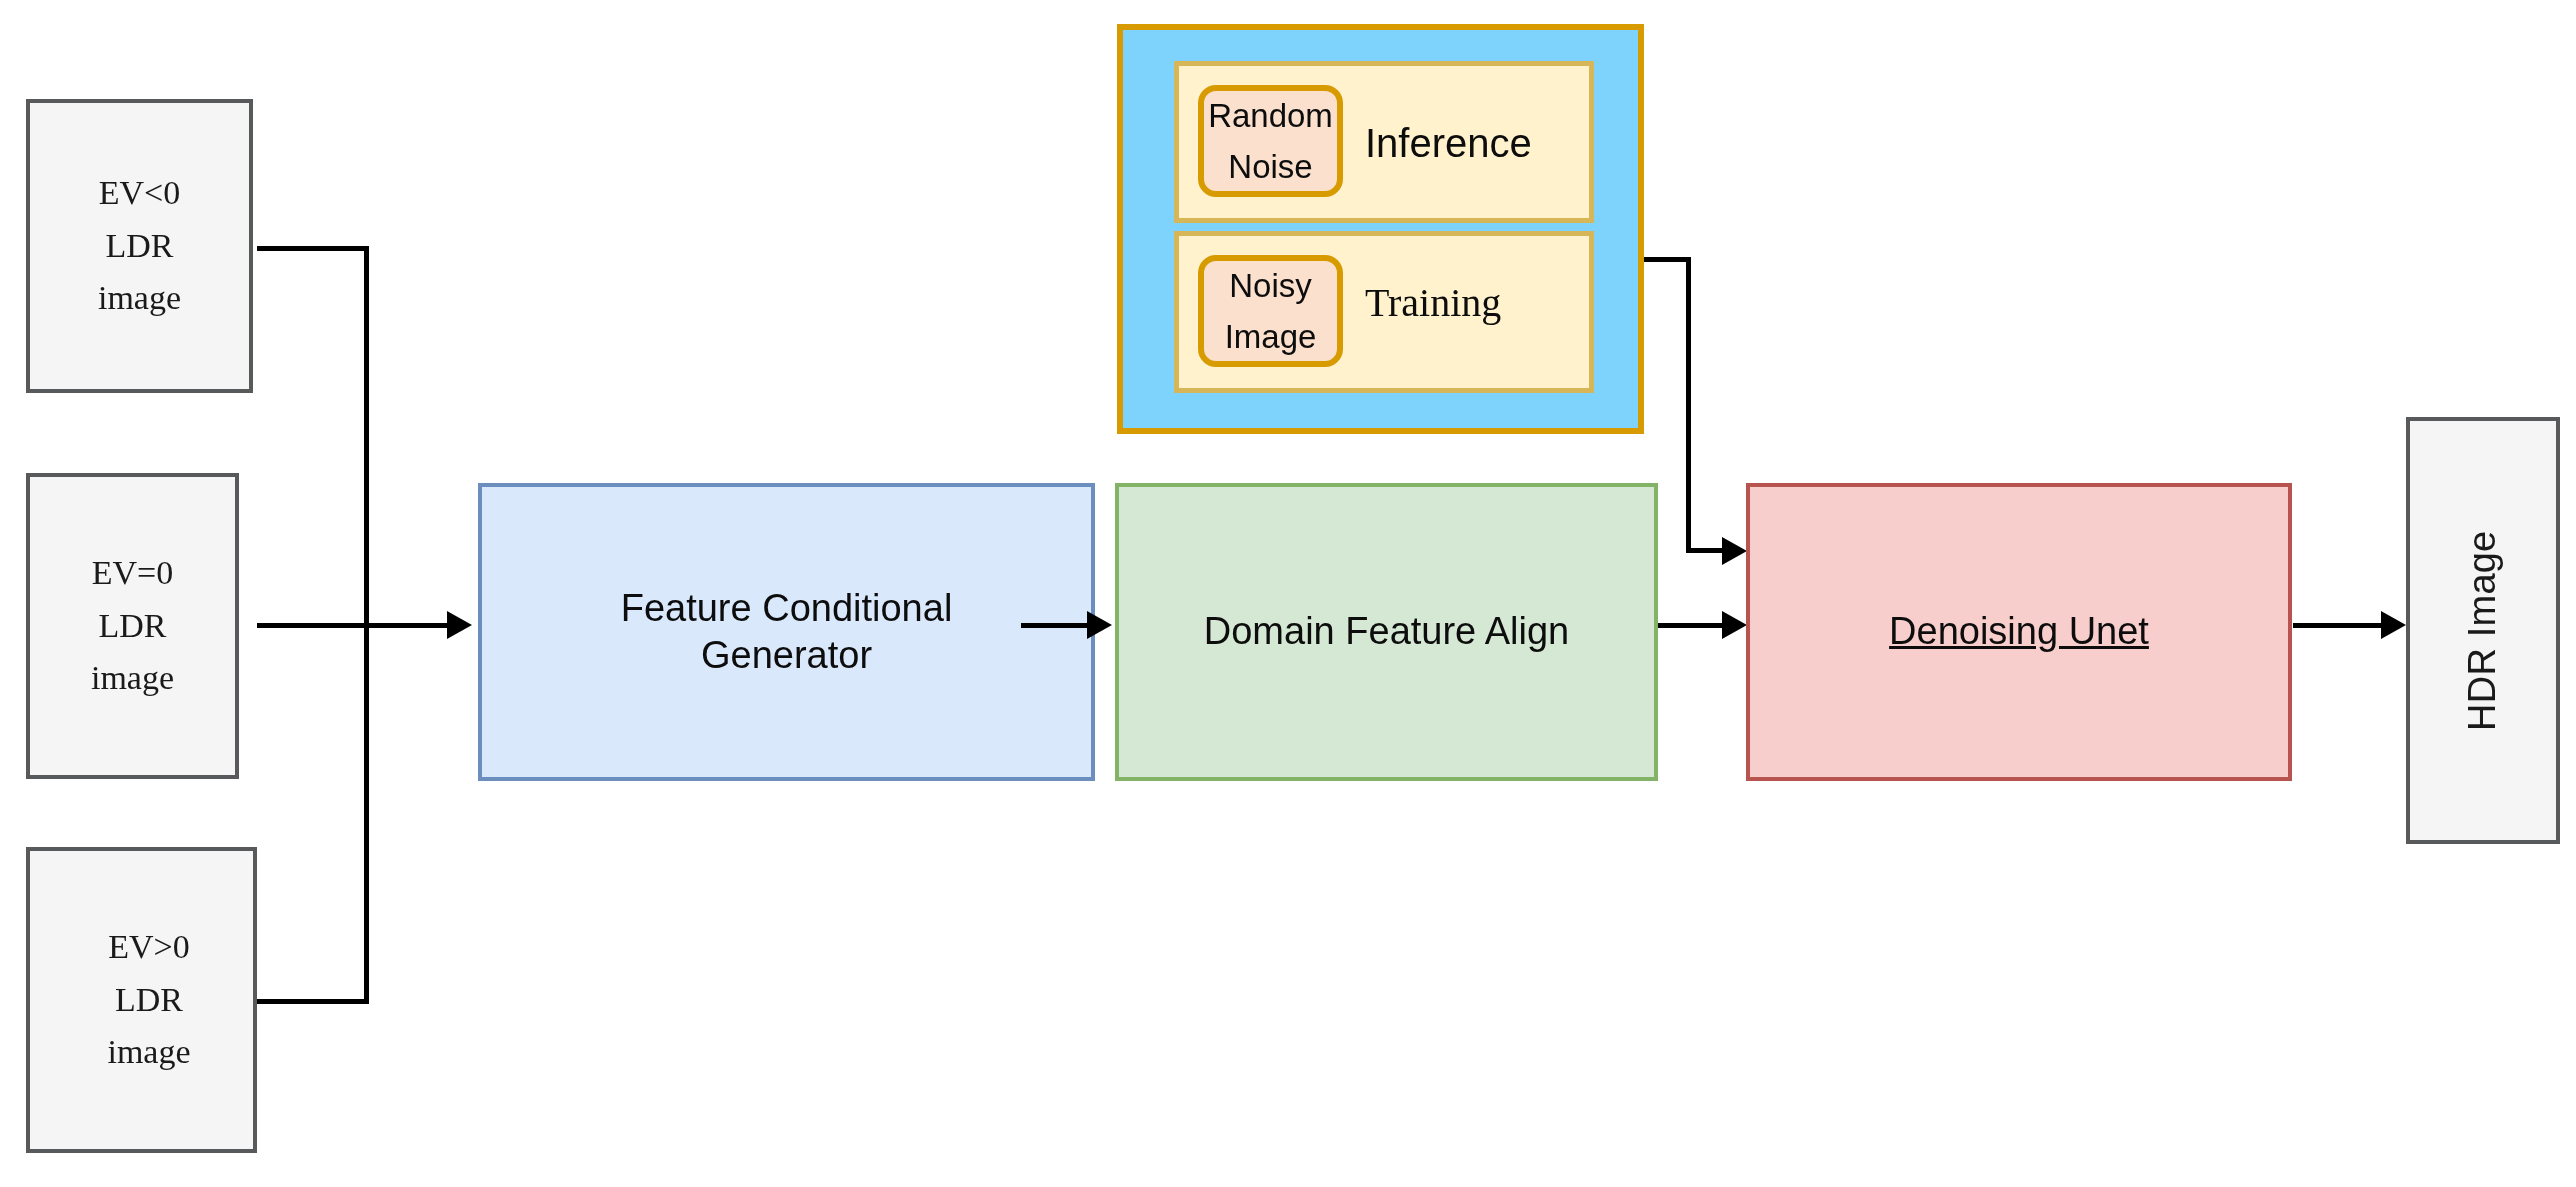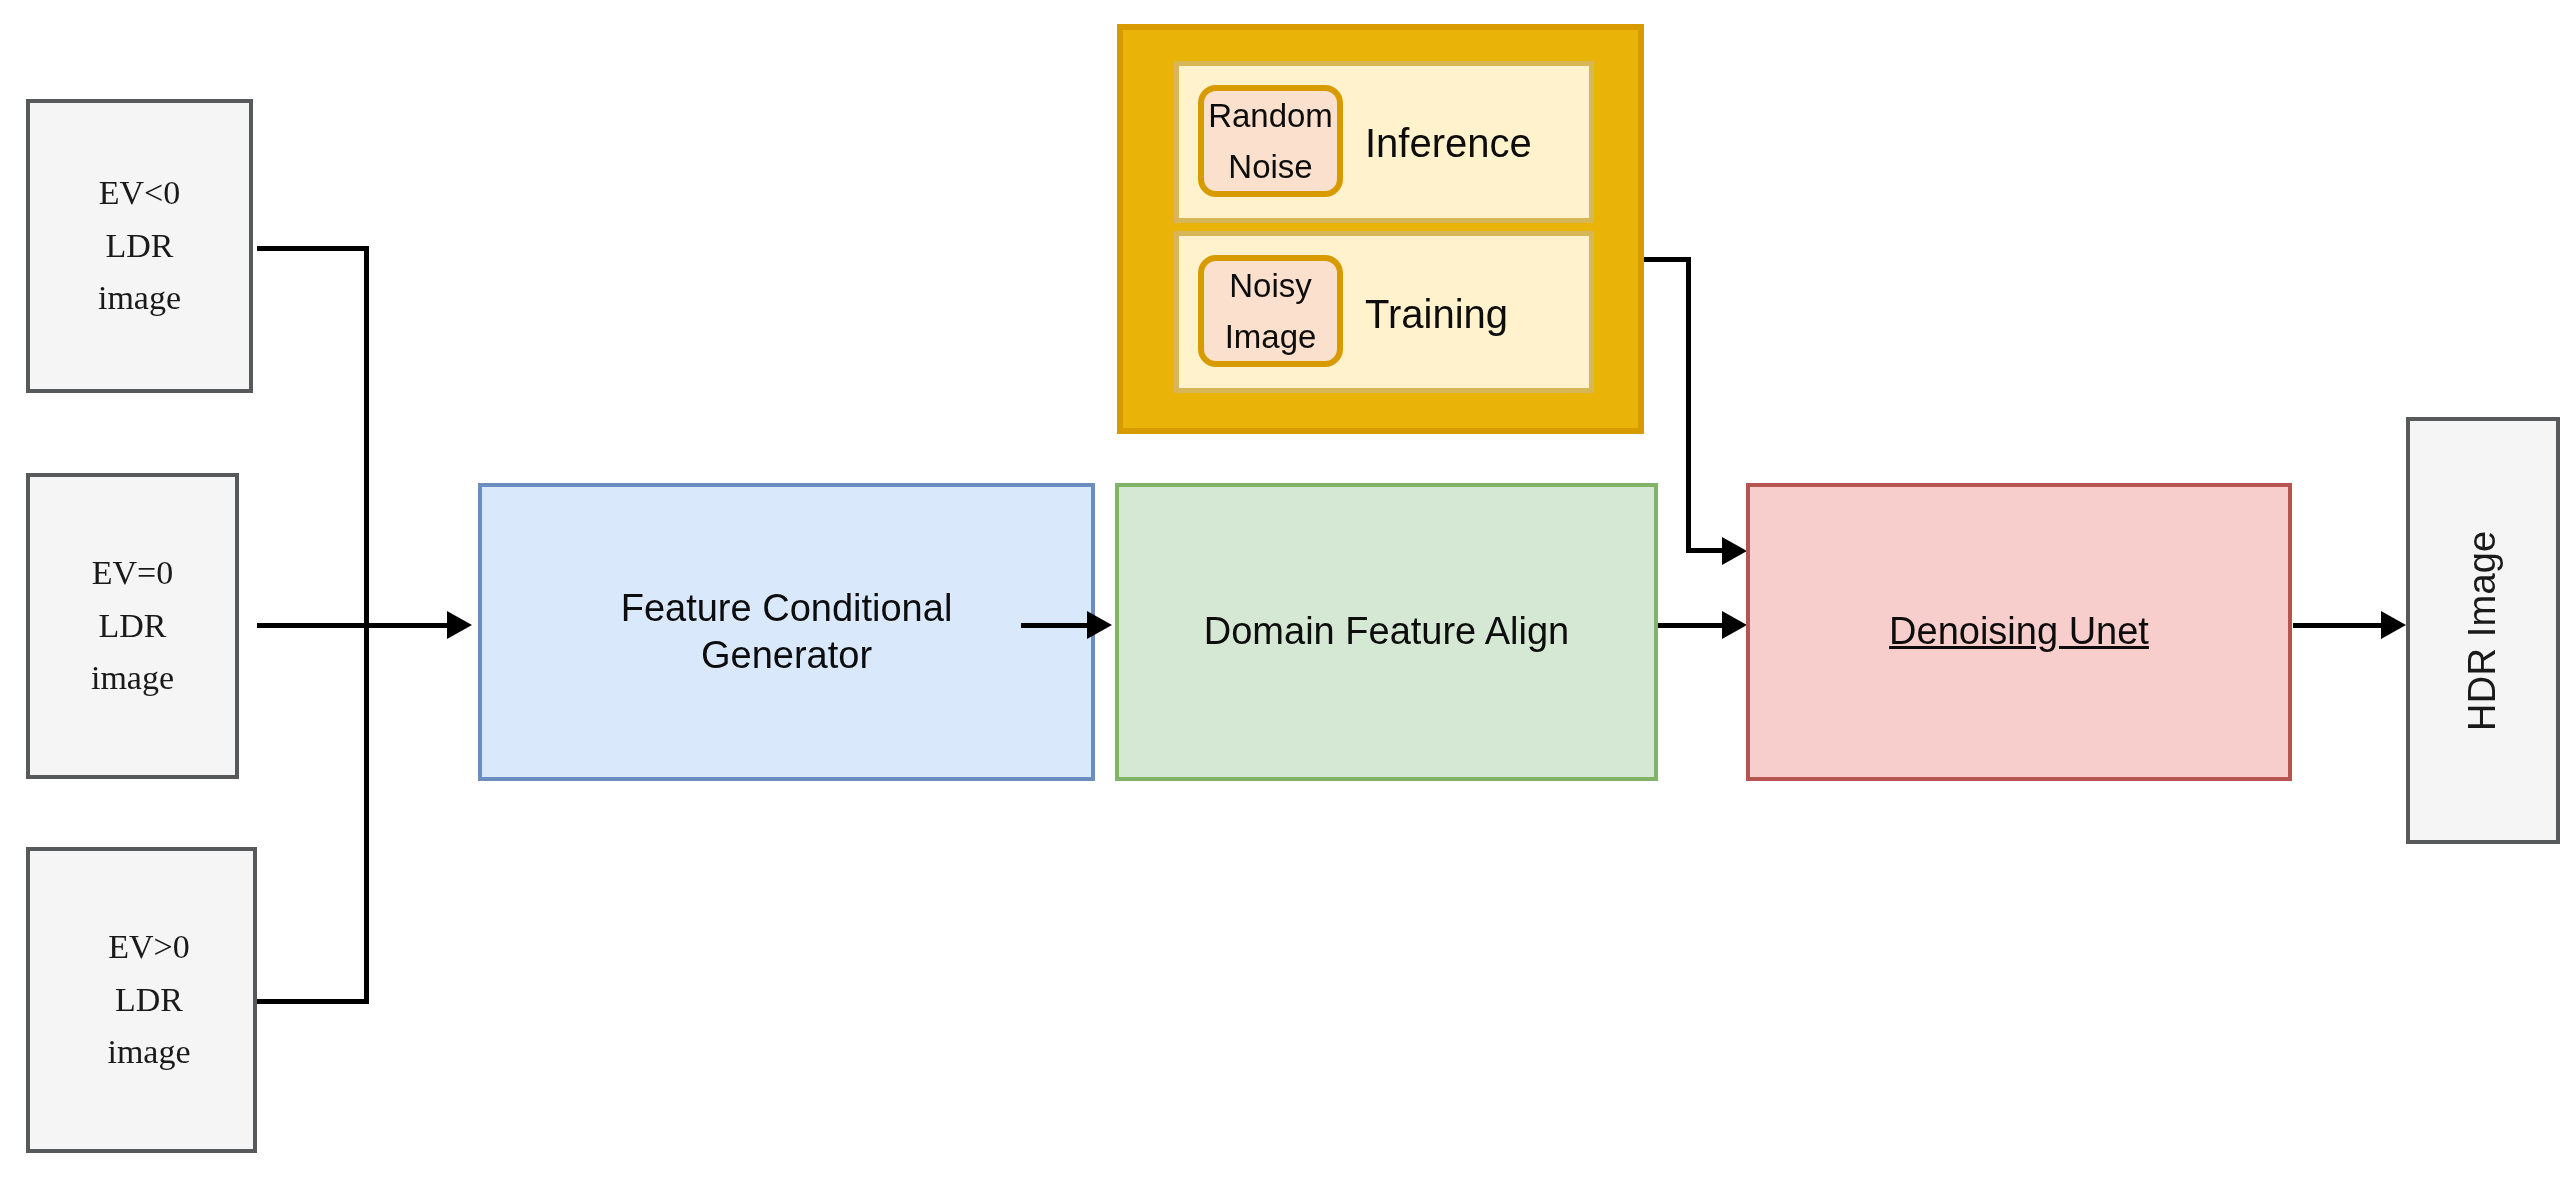--- a/index.html
+++ b/index.html
@@ -36,21 +36,21 @@
     letter-spacing:0.2px;
   }
 
   .proc-box{font-size:38px;color:#0d0d0d;}
   .blue-box{background:#dae8fc;border:4.1px solid #6c8ebf;}
   .green-box{background:#d5e8d4;border:4.1px solid #82b366;}
   .red-box{background:#f8cecc;border:4.1px solid #b85450;text-decoration:underline;}
 
   
   .orange-outer{
-    background:#eab308;
+    background:#7dd3fc;
     border:6.6px solid #d79b00;
     position:absolute;box-sizing:border-box;
   }
   .yellow-inner{
     position:absolute;box-sizing:border-box;
     background:#fff2cc;
     border:5px solid #d6b656;
     display:flex;align-items:center;
   }
   .round-chip{
@@ -133,21 +133,21 @@
       <span class="label">Random
 Noise</span>
     </div>
     <div class="mode-label" style="left:242px;top:91px;">Inference</div>
 
     <div class="yellow-inner" style="left:51px;top:201px;width:420px;height:162px;"></div>
     <div class="round-chip" style="left:75px;top:225px;width:145px;height:112px;">
       <span class="label">Noisy
 Image</span>
     </div>
-    <div class="mode-label" style="left:242px;top:262px;">Training</div>
+    <div class="mode-label" style="left:242px;top:249px;font-family:Liberation Serif, serif;">Training</div>
   </div>
 
   <div class="hline" style="left:1644px;top:257px;width:46px;"></div>
   <div class="vline" style="left:1686px;top:257px;height:296px;"></div>
   <div class="hline" style="left:1686px;top:548px;width:41px;"></div>
   <div class="arrow-r" style="left:1722px;top:537px;"></div>
 
   <div class="box proc-box red-box" style="left:1746px;top:483px;width:546px;height:298px;">
     <span class="label">Denoising Unet</span>
   </div>

